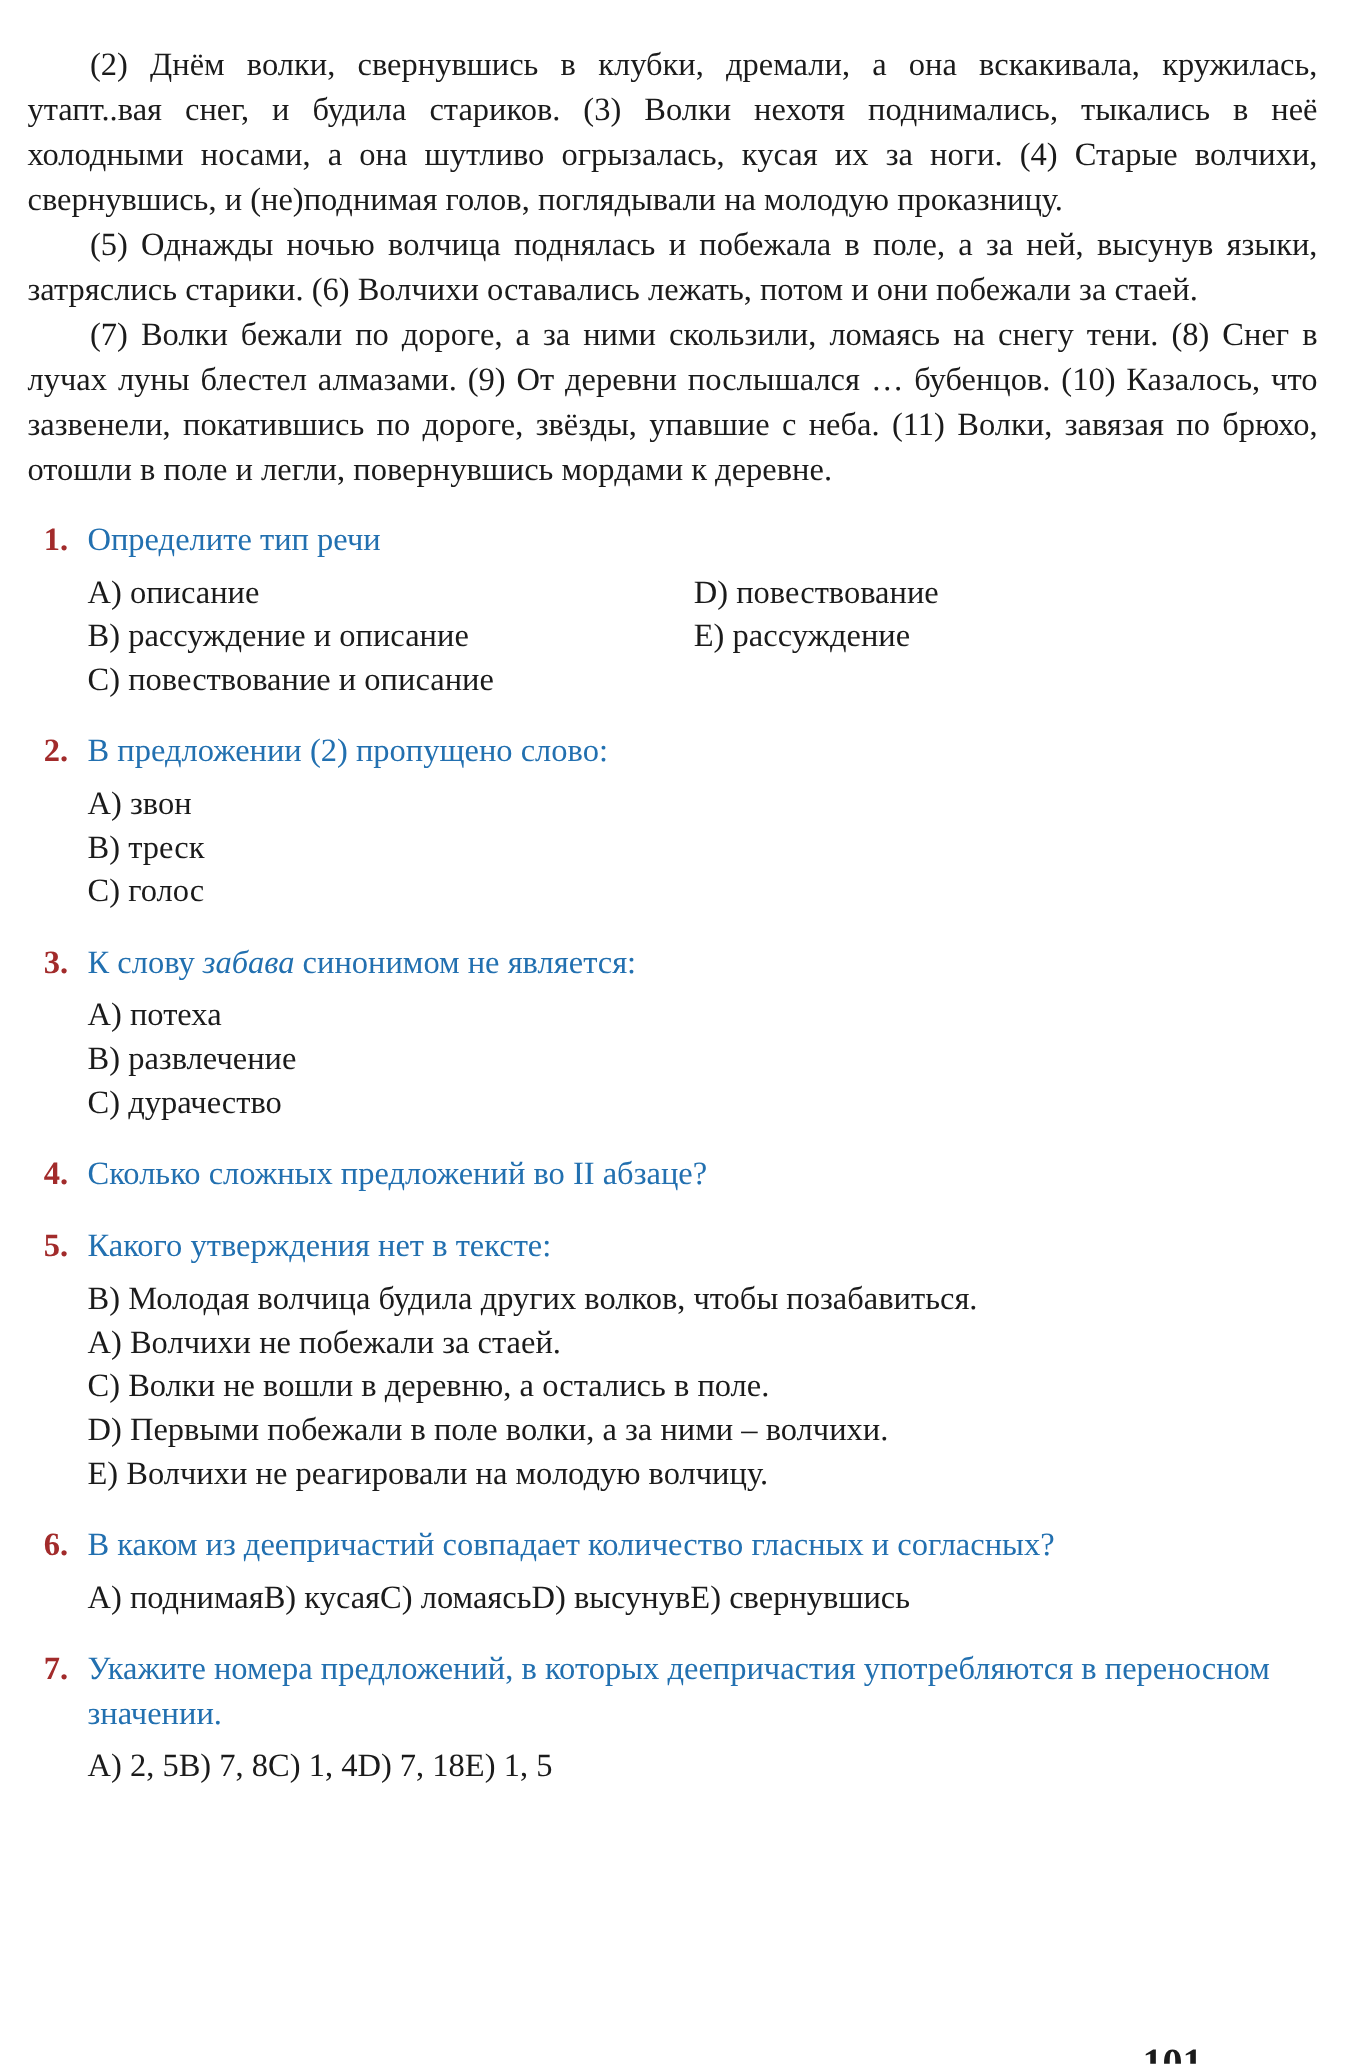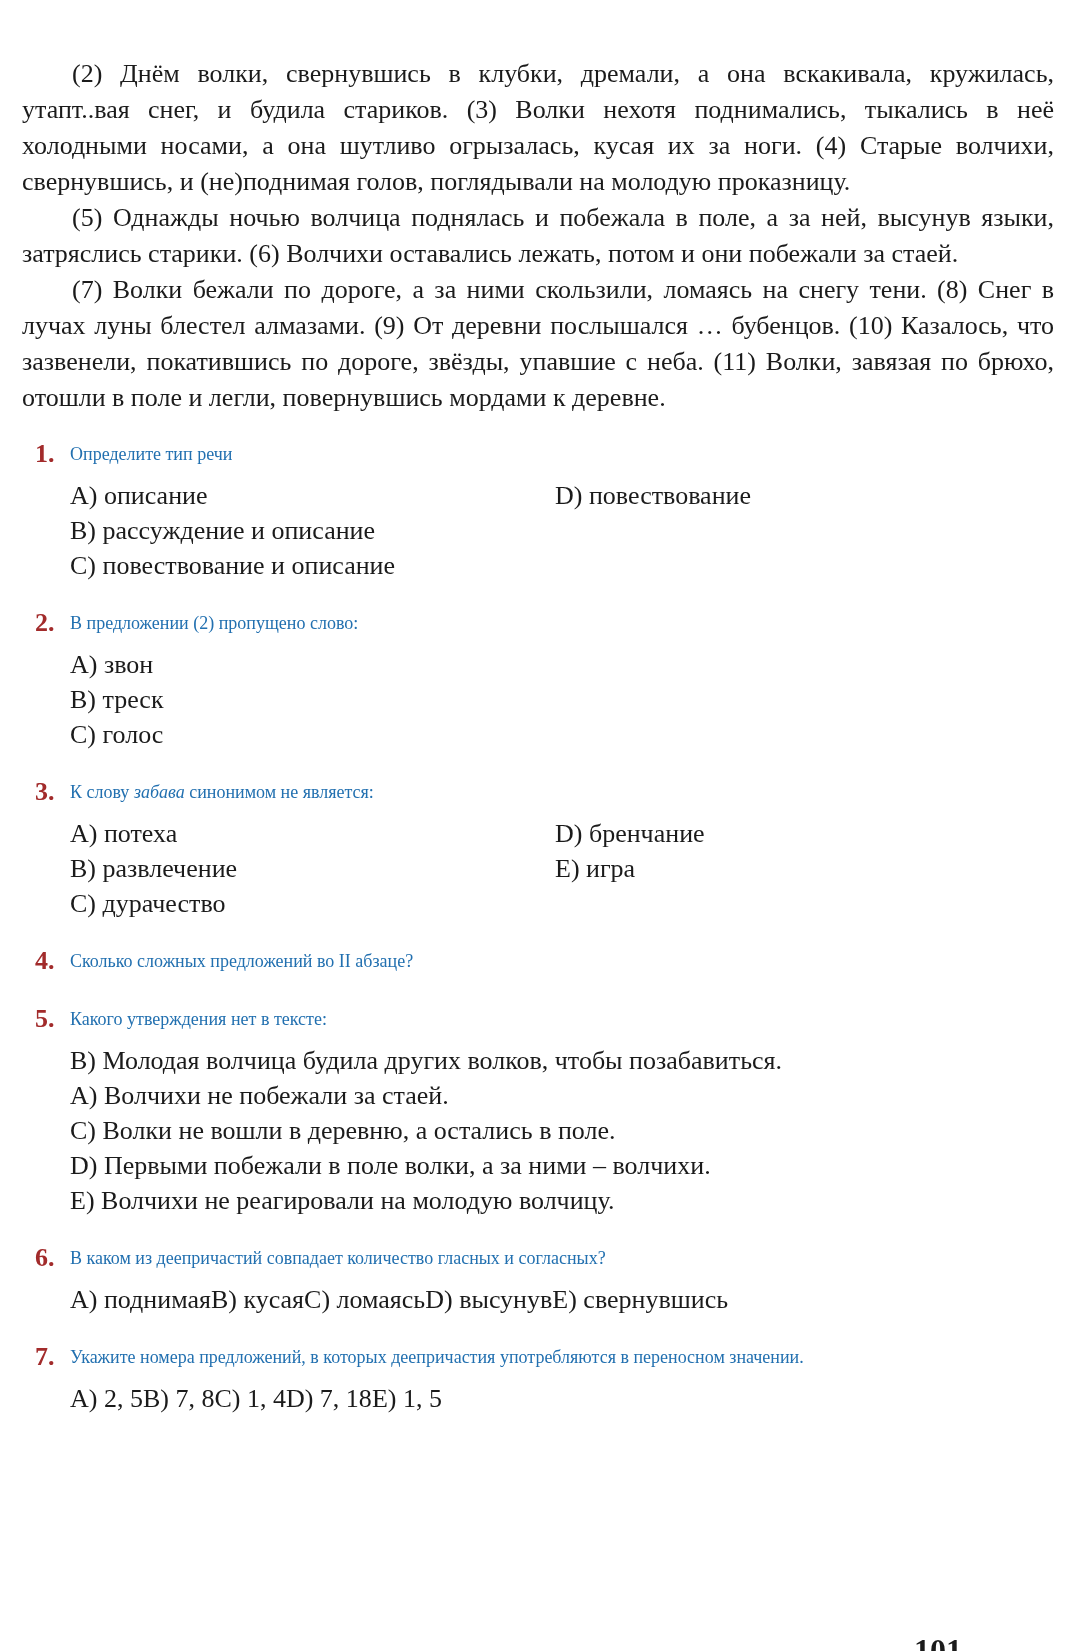--- a/index.html
+++ b/index.html
@@ -5,21 +5,21 @@
   html, body { margin: 0; padding: 0; }
   body {
     width: 1080px;
     height: 1651px;
     background: #ffffff;
     font-family: "Liberation Serif", "DejaVu Serif", serif;
     color: var(--body, #1b1b1b);
     position: relative;
     overflow: hidden;
   }
-  .page { padding: 56px 26px 0 22px; }
+  .page { padding: 34px 26px 0 22px; }
 
   
   .passage p {
     margin: 0;
     font-size: 26px;
     line-height: 36px;
     text-align: justify;
     text-indent: 50px;
   }
   .attribution {
@@ -40,21 +40,21 @@
     box-sizing: border-box;
     padding-left: 13px;
     font-weight: bold;
     color: var(--qnum, #a22b2b);
     font-size: 26px;
     line-height: 36px;
   }
   .qbody { flex: 1 1 auto; min-width: 0; }
   .qtext {
     color: var(--qtext, #2270b0);
-    font-size: 18px;
+    font-size: 26px;
     line-height: 36px;
   }
   .qtext i { font-style: italic; }
   .opts { margin-top: 6px; }
   .opt { font-size: 26px; line-height: 35px; color: var(--body, #1b1b1b); }
   .two-col { display: flex; }
   .col-left { width: 485px; flex: 0 0 485px; }
   .col-right { flex: 1 1 auto; }
   .inline-opts { display: flex; justify-content: flex-start; margin-top: 6px; }
   .inline-opts.narrow { width: 845px; }
@@ -86,20 +86,21 @@
       <div class="qbody">
         <div class="qtext">Определите тип речи</div>
         <div class="opts two-col">
           <div class="col-left">
             <div class="opt">A) описание</div>
             <div class="opt">B) рассуждение и описание</div>
             <div class="opt">C) повествование и описание</div>
           </div>
           <div class="col-right">
             <div class="opt">D) повествование</div>
+            <div class="opt">E) рассуждение</div>
           </div>
         </div>
       </div>
     </div>
 
     <div class="question">
       <div class="qnum">2.</div>
       <div class="qbody">
         <div class="qtext">В предложении (2) пропущено слово:</div>
         <div class="opts two-col">
@@ -114,24 +115,20 @@
 
     <div class="question">
       <div class="qnum">3.</div>
       <div class="qbody">
         <div class="qtext"><span>К слову </span><i>забава</i><span> синонимом не является:</span></div>
         <div class="opts two-col">
           <div class="col-left">
             <div class="opt">A) потеха</div>
             <div class="opt">B) развлечение</div>
             <div class="opt">C) дурачество</div>
-          </div>
-          <div class="col-right">
-            <div class="opt">D) бренчание</div>
-            <div class="opt">E) игра</div>
           </div>
         </div>
       </div>
     </div>
 
     <div class="question">
       <div class="qnum">4.</div>
       <div class="qbody">
         <div class="qtext">Сколько сложных предложений во II абзаце?</div>
       </div>

